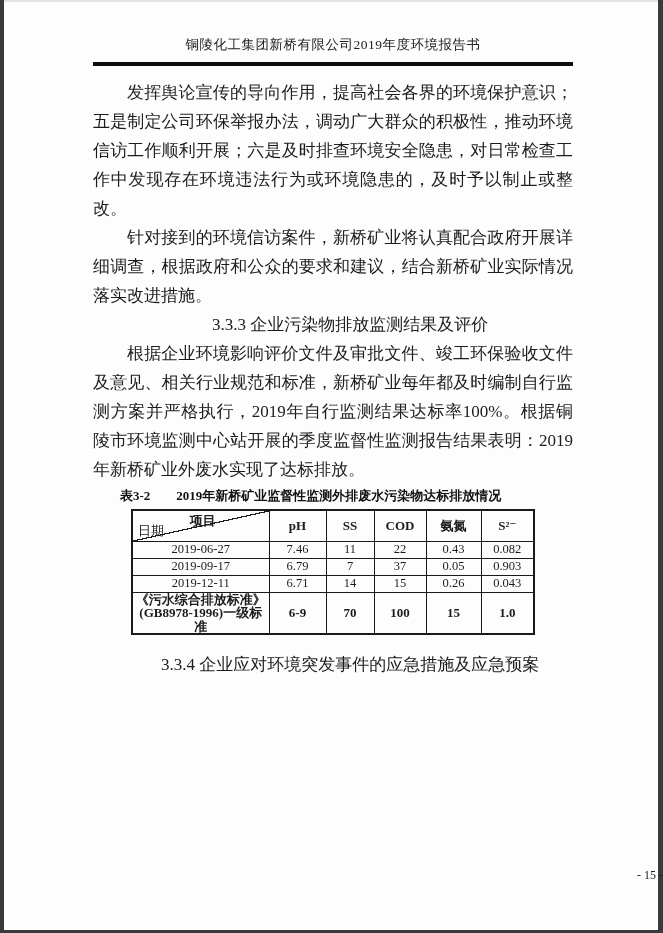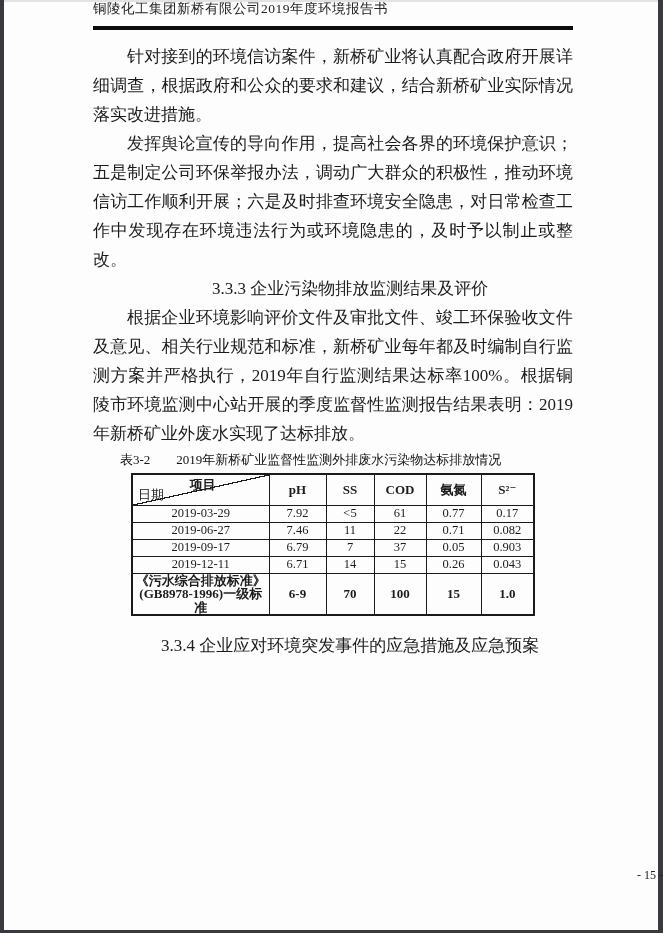--- a/index.html
+++ b/index.html
@@ -17,21 +17,21 @@
     overflow: hidden;
   }
   
   .edge-left  { position:absolute; left:0;   top:0; width:4px;  height:100%; background:#3a3a3e; }
   .edge-right { position:absolute; right:0;  top:0; width:5px;  height:100%; background:#3a3a3e; }
   .edge-bottom{ position:absolute; left:0; bottom:0; width:100%; height:3px; background:#3a3a3e; }
   .edge-top   { position:absolute; left:0;    top:0; width:100%; height:2px; background:#e3e3e3; }
 
   .content { margin: 0 90px 0 93px; }
 
-  .doc-header { text-align: left; }
+  .doc-header { padding-top: 36px; text-align: center; }
   .doc-header .title {
     font-size: 13.5px;
     letter-spacing: 0.5px;
     color: #222;
   }
   .header-rule {
     margin-top: 8px;
     height: 0;
     border-bottom: 4px solid #0c0c0c;
   }
@@ -44,21 +44,21 @@
     text-align: justify;
     text-indent: 2em;
     color: #1c1c1c;
     word-break: break-all;
   }
   .heading { text-align: center; }
 
   .table-block { margin-top: 3px; }
   .table-caption {
     font-size: 13px;
-    font-weight: normal;
+    font-weight: bold;
     color: #111;
     margin-left: 27px;
     white-space: nowrap;
   }
   .table-caption .cap-label { margin-right: 26px; }
 
   table.monitor {
     margin-top: 4px;
     margin-left: 38px;
     border-collapse: collapse;
@@ -110,22 +110,22 @@
   <div class="edge-bottom"></div>
 
   <div class="content">
 
     <div class="doc-header">
       <div class="title">铜陵化工集团新桥有限公司2019年度环境报告书</div>
       <div class="header-rule"></div>
     </div>
 
     <div class="body-text">
+      <p class="para">发挥舆论宣传的导向作用，提高社会各界的环境保护意识；五是制定公司环保举报办法，调动广大群众的积极性，推动环境信访工作顺利开展；六是及时排查环境安全隐患，对日常检查工作中发现存在环境违法行为或环境隐患的，及时予以制止或整改。</p>
       <p class="para">针对接到的环境信访案件，新桥矿业将认真配合政府开展详细调查，根据政府和公众的要求和建议，结合新桥矿业实际情况落实改进措施。</p>
-      <p class="para">发挥舆论宣传的导向作用，提高社会各界的环境保护意识；五是制定公司环保举报办法，调动广大群众的积极性，推动环境信访工作顺利开展；六是及时排查环境安全隐患，对日常检查工作中发现存在环境违法行为或环境隐患的，及时予以制止或整改。</p>
       <p class="heading">3.3.3 企业污染物排放监测结果及评价</p>
       <p class="para">根据企业环境影响评价文件及审批文件、竣工环保验收文件及意见、相关行业规范和标准，新桥矿业每年都及时编制自行监测方案并严格执行，2019年自行监测结果达标率100%。根据铜陵市环境监测中心站开展的季度监督性监测报告结果表明：2019年新桥矿业外废水实现了达标排放。</p>
 
       <div class="table-block">
         <div class="table-caption">
           <span class="cap-label">表3-2</span><span>2019年新桥矿业监督性监测外排废水污染物达标排放情况</span>
         </div>
 
         <table class="monitor">
           <colgroup>
@@ -142,33 +142,25 @@
               <span class="corner-top">项目</span>
               <span class="corner-bottom">日期</span>
             </th>
             <th>pH</th>
             <th>SS</th>
             <th>COD</th>
             <th>氨氮</th>
             <th>S²⁻</th>
           </tr>
           <tr class="data-row">
-            <td>2019-03-29</td>
-            <td>7.92</td>
-            <td>&lt;5</td>
-            <td>61</td>
-            <td>0.77</td>
-            <td>0.17</td>
-          </tr>
-          <tr class="data-row">
             <td>2019-06-27</td>
             <td>7.46</td>
             <td>11</td>
             <td>22</td>
-            <td>0.71</td>
+            <td>0.43</td>
             <td>0.082</td>
           </tr>
           <tr class="data-row">
             <td>2019-09-17</td>
             <td>6.79</td>
             <td>7</td>
             <td>37</td>
             <td>0.05</td>
             <td>0.903</td>
           </tr>

